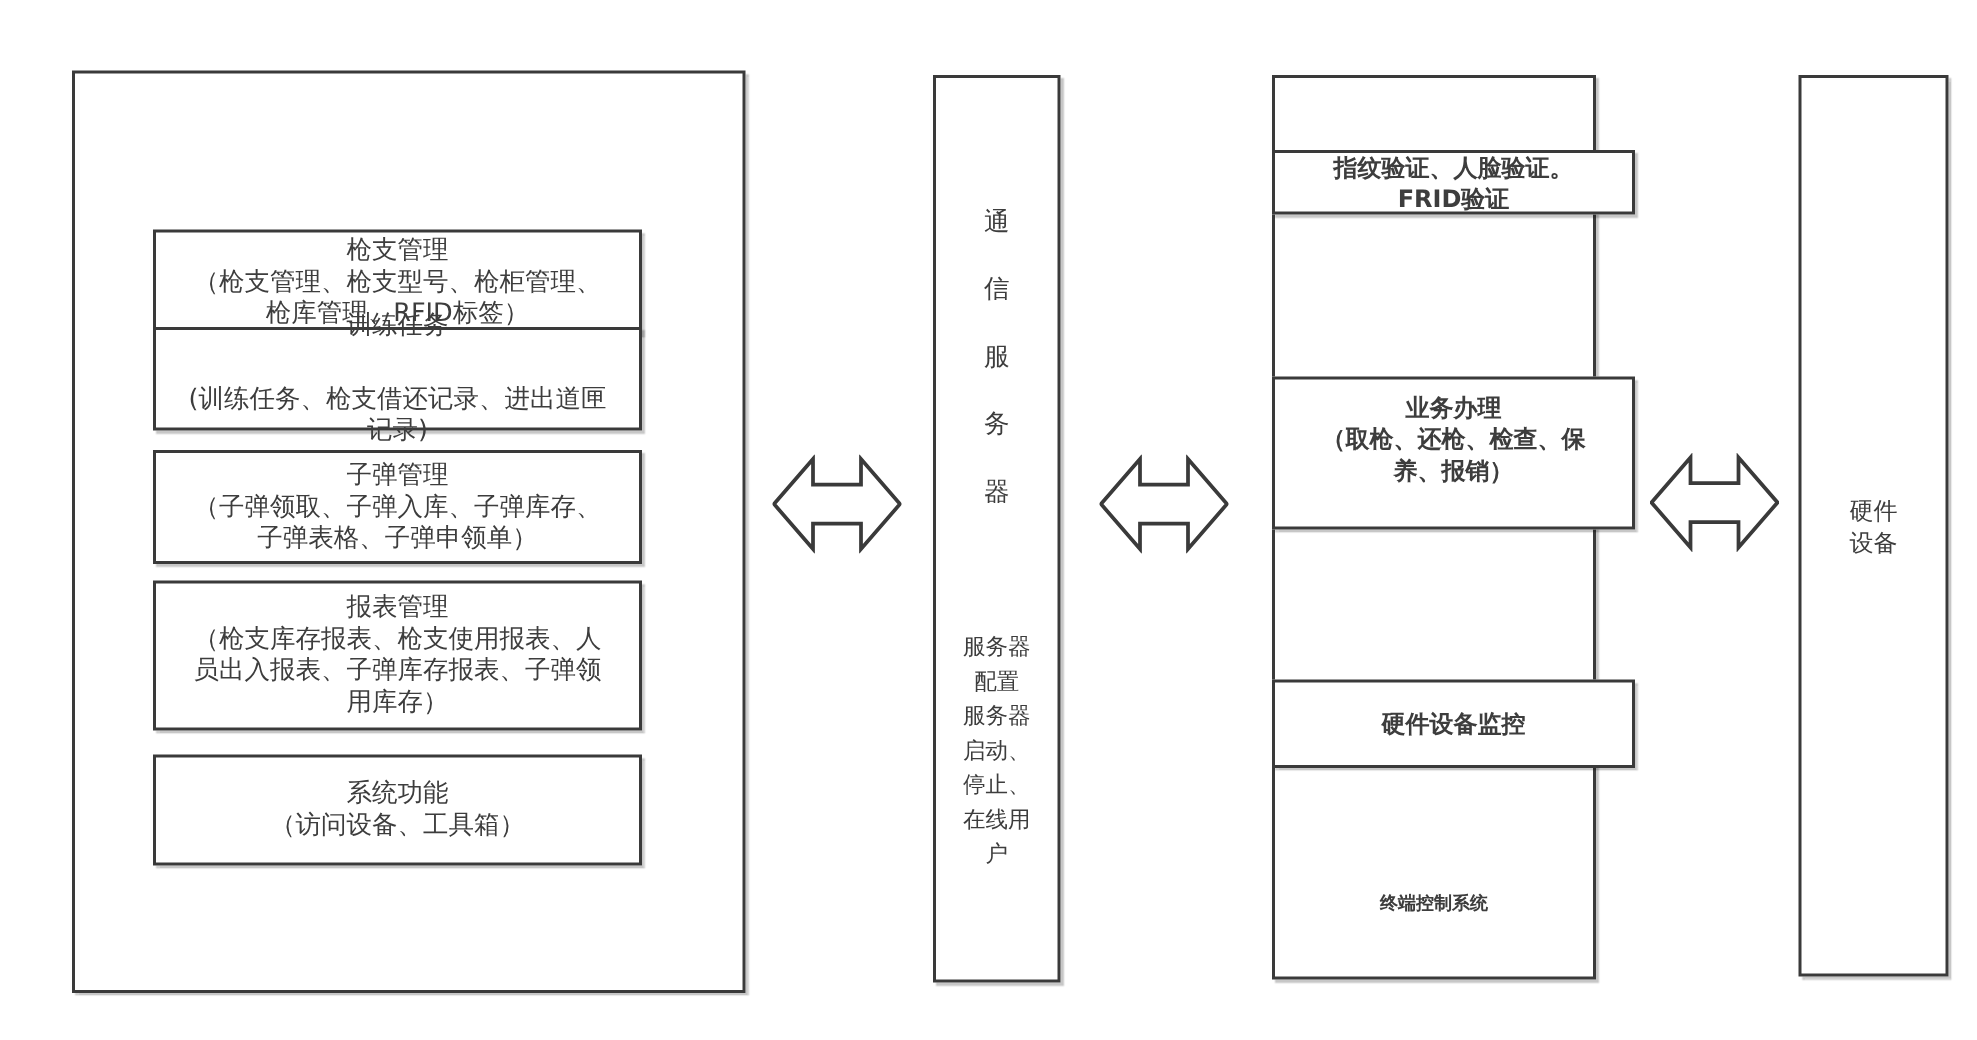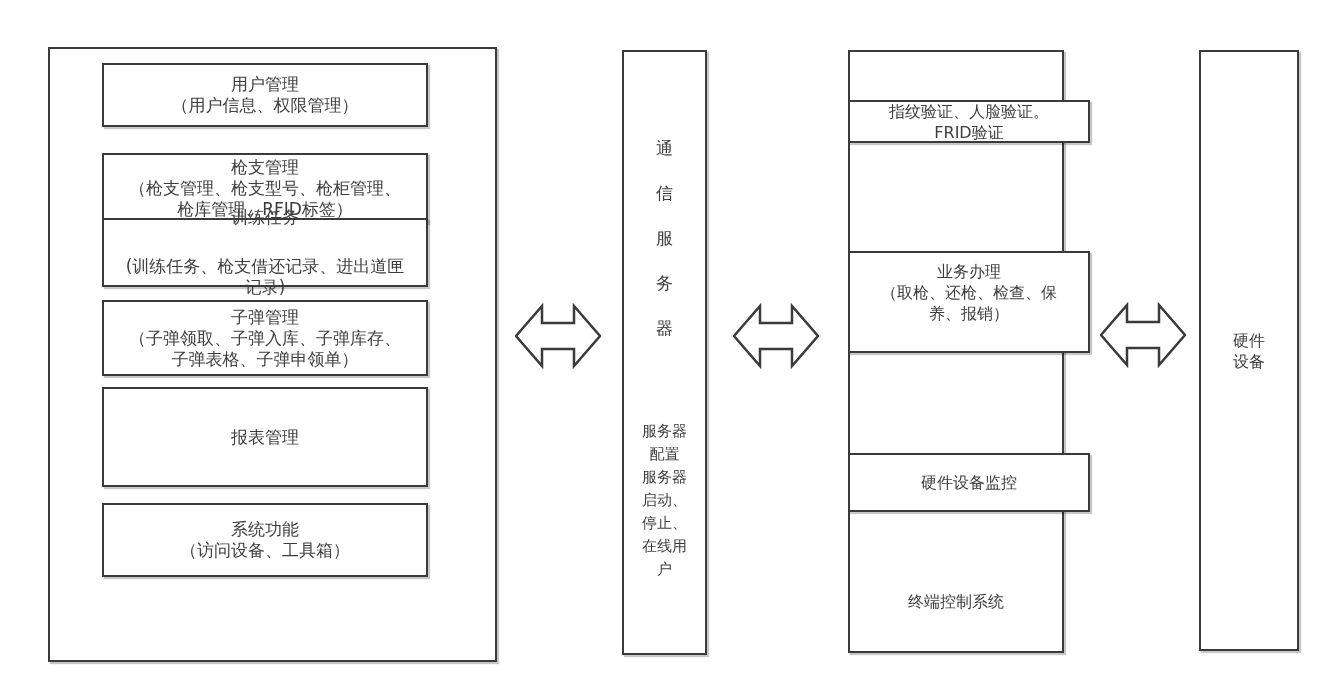--- a/index.html
+++ b/index.html
@@ -50,37 +50,33 @@
     font-size: 15px;
     line-height: 23px;
     white-space: pre-line;
     margin-top: 28px;
   }
   .cell-text { font-size: 16px; line-height: 21px; }
   .terminal-label {
     position: absolute;
     left: 0; right: 0;
     text-align: center;
-    font-size: 16px;
+    font-size: 12px;
     line-height: 24px;
   }
   .arrow { position: absolute; }
   .hw-label { font-size: 16px; line-height: 21px; text-align: center; white-space: pre-line; }
 </style>
 </head>
 <body>
 
 <div id="stage">
 
   <div class="panel" style="left:48px; top:47px; width:449px; height:615px;">
 
-    <div class="box module" style="top:14px; height:64px;">
-      <div class="title">用户管理</div>
-      <div class="detail prelines">（用户信息、权限管理）</div>
-    </div>
 
     <div class="box module" style="top:94px; height:70px;margin-top:10px;">
       <div class="title">枪支管理</div>
       <div class="detail prelines">（枪支管理、枪支型号、枪柜管理、
 枪库管理、RFID标签）</div>
     </div>
 
     <div class="box module" style="top:169px; height:69px;gap:28px;">
       <div class="title">训练任务</div>
       <div class="detail prelines">(训练任务、枪支借还记录、进出道匣
@@ -88,20 +84,23 @@
     </div>
 
     <div class="box module" style="top:251px; height:76px;">
       <div class="title">子弹管理</div>
       <div class="detail prelines">（子弹领取、子弹入库、子弹库存、
 子弹表格、子弹申领单）</div>
     </div>
 
     <div class="box module" style="top:338px; height:100px;">
       <div class="title">报表管理</div>
+      <div class="detail prelines">（枪支库存报表、枪支使用报表、人
+员出入报表、子弹库存报表、子弹领
+用库存）</div>
     </div>
 
     <div class="box module" style="top:454px; height:74px;">
       <div class="title">系统功能</div>
       <div class="detail prelines">（访问设备、工具箱）</div>
     </div>
 
   </div>
 
   <svg class="arrow" style="left:515px; top:303px;" width="86" height="66" viewBox="0 0 86 66">
@@ -120,21 +119,21 @@
 启动、
 停止、
 在线用
 户</div>
   </div>
 
   <svg class="arrow" style="left:733px; top:303px;" width="86" height="66" viewBox="0 0 86 66">
     <polygon points="1,33 27,3 27,20 59,20 59,3 85,33 59,63 59,46 27,46 27,63" fill="#ffffff" stroke="#3a3a3a" stroke-width="2.5" stroke-linejoin="miter"></polygon>
   </svg>
 
-  <div class="panel" style="left:848px; top:50px; width:216px; height:603px;">
+  <div class="panel" style="left:848px; top:50px; width:216px; height:603px;font-weight:bold;">
 
     <div class="box" style="left:-2px; top:48px; width:242px; height:43px;">
       <div class="cell-text prelines">指纹验证、人脸验证。
 FRID验证</div>
     </div>
 
     <div class="box" style="left:-2px; top:199px; width:242px; height:102px; padding-bottom:20px;">
       <div class="cell-text">业务办理</div>
       <div class="cell-text prelines">（取枪、还枪、检查、保
 养、报销）</div>

